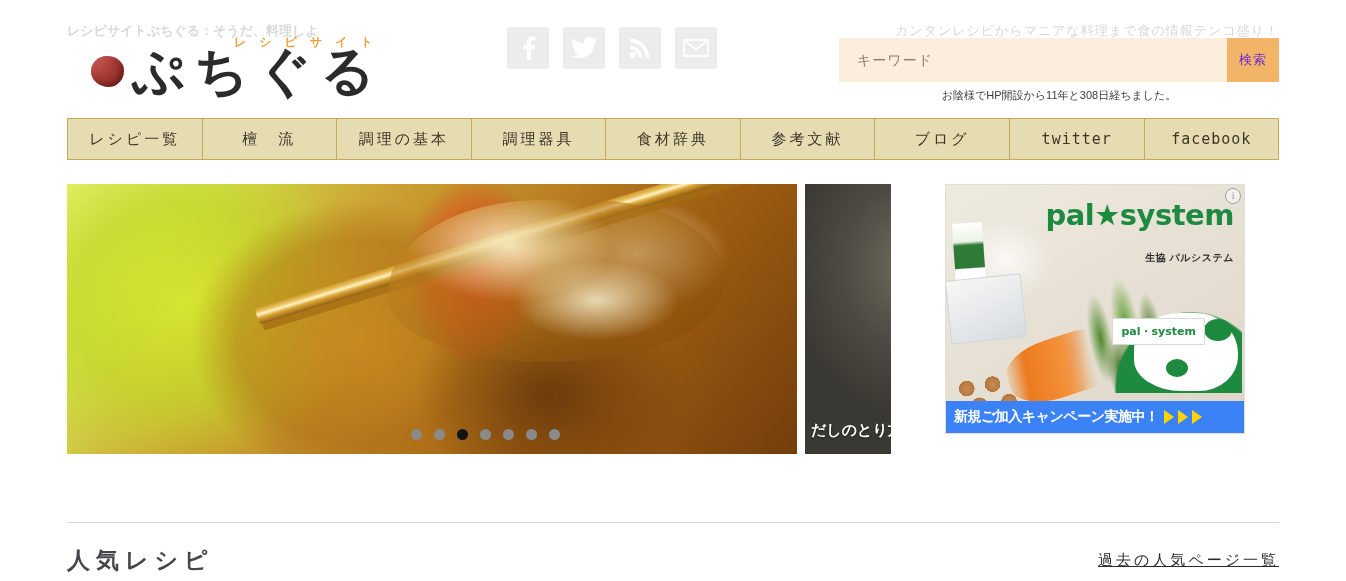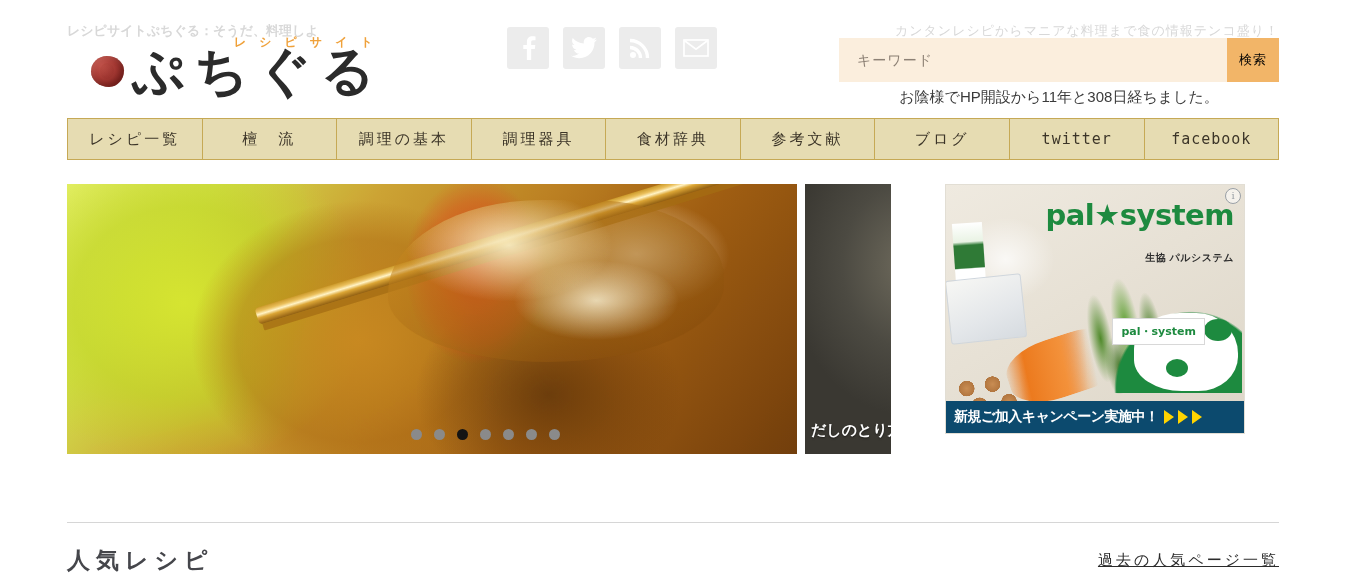--- a/index.html
+++ b/index.html
@@ -133,33 +133,33 @@
     font-family: "Liberation Sans", sans-serif;
     font-size: 14px;
     color: #7a6a58;
     letter-spacing: 1px;
   }
   .search-input::placeholder { color: #8d8175; opacity: 1; }
   .search-button {
     width: 52px;
     background: #f2b568;
     border: none;
-    color: #000000;
+    color: #6d28d9;
     font-family: "Liberation Sans", sans-serif;
     font-size: 13px;
     cursor: pointer;
     letter-spacing: 1px;
   }
   .anniversary {
     position: absolute;
     right: 0;
     top: 88px;
     width: 440px;
     text-align: center;
-    font-size: 15px;
+    font-size: 11px;
     color: #3b3b3b;
     white-space: nowrap;
   }
 
   
   .nav {
     display: flex;
     border: 1px solid #c6a955;
     background: #e6dcb2;
     height: 42px;
@@ -444,21 +444,21 @@
     font-weight: bold;
     color: #1d8a3f;
     white-space: nowrap;
   }
   .ad-banner {
     position: absolute;
     left: 0;
     right: 0;
     bottom: 0;
     height: 32px;
-    background: #0c4a6e;
+    background: #3b82f6;
     display: flex;
     align-items: center;
     padding: 12px 8px;
     box-sizing: border-box;
   }
   .ad-banner-text {
     color: #ffffff;
     font-size: 14px;
     font-weight: bold;
     letter-spacing: -.5px;

